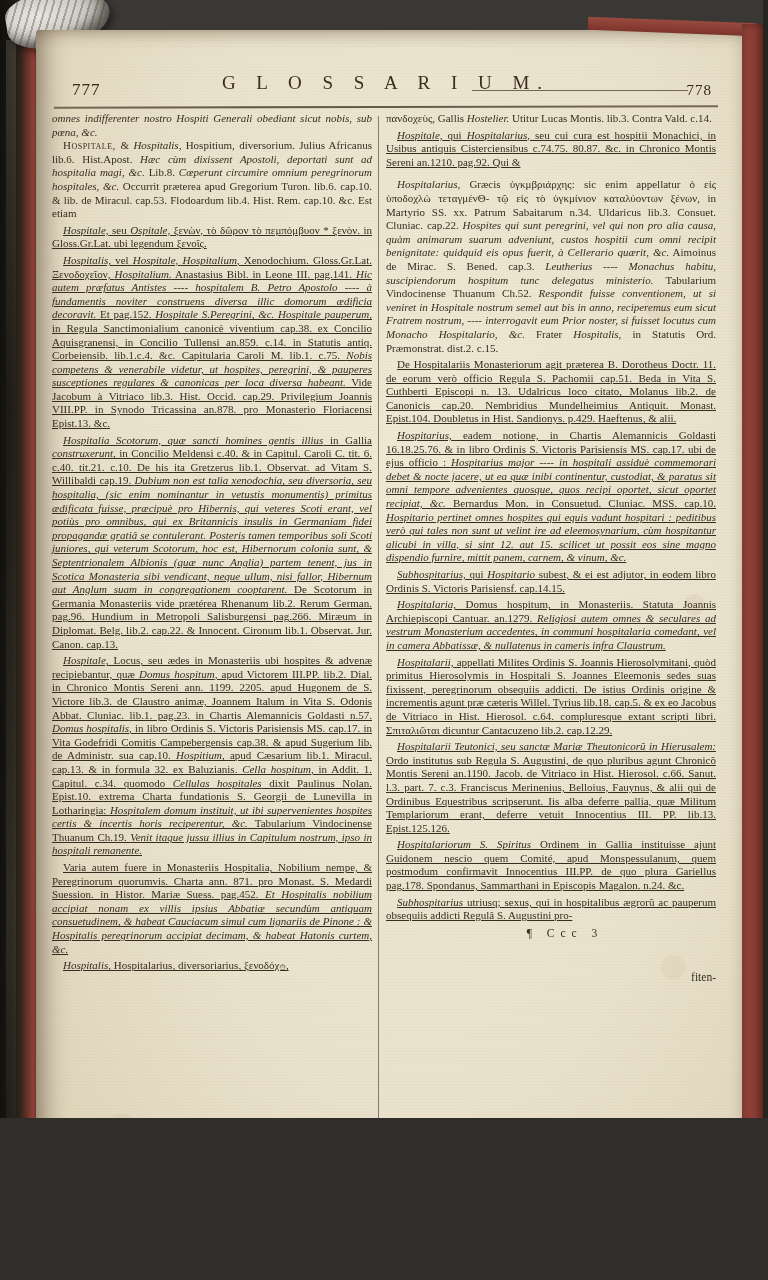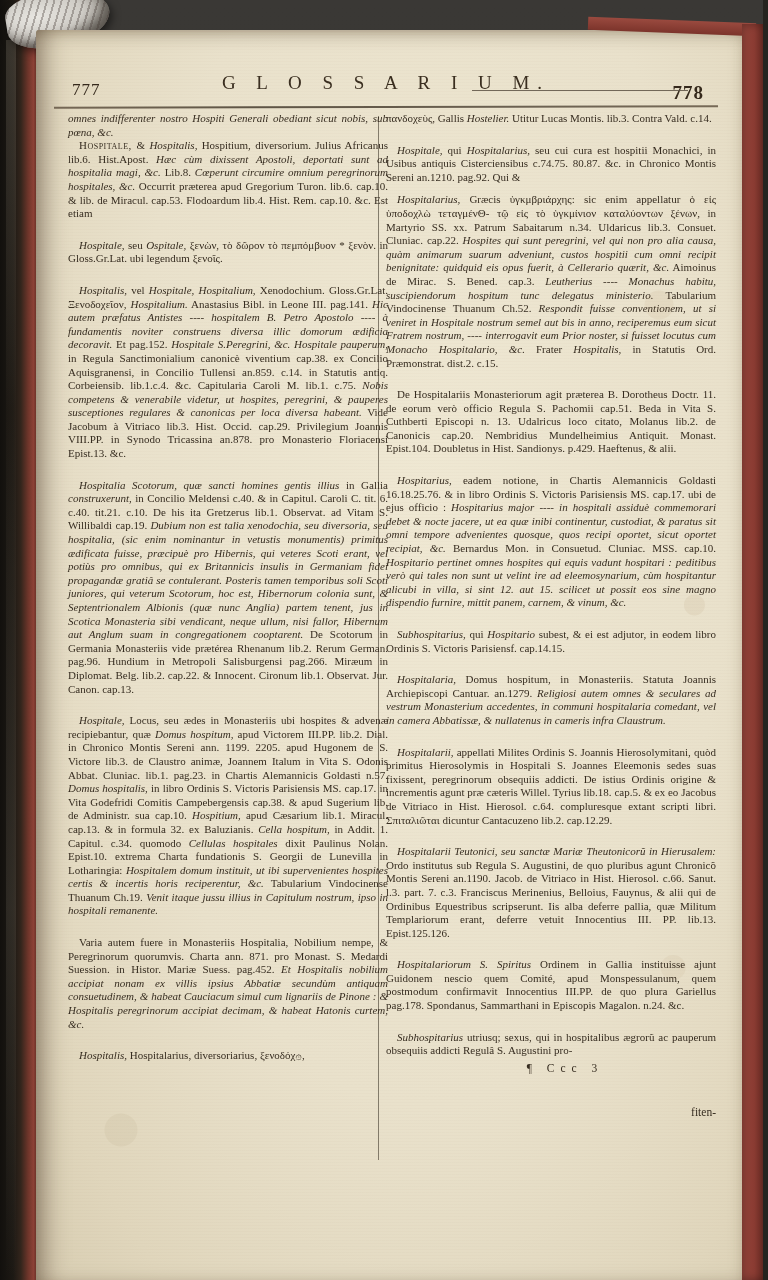--- a/index.html
+++ b/index.html
@@ -1,16 +1,16 @@
 <!DOCTYPE html>
 <html><head>
 <meta charset="utf-8">
 <style>
   html,body{margin:0;padding:0;background:#2f2e2b;}
-  .shot{position:relative;width:768px;height:1280px;overflow:hidden;
+  .shot{position:relative;width:768px;height:1118px;overflow:hidden;
         background:linear-gradient(180deg,#3a3835 0%,#38362f 60%,#343229 100%);
         font-family:"Liberation Serif","DejaVu Serif",serif;}
 
   
   .binding{position:absolute;left:0;top:0;width:38px;height:1280px;
     background:linear-gradient(90deg,#12100d 0%,#1d1914 35%,#33251c 55%,#6e352a 74%,#8c4136 88%,#57271e 100%);}
   .binding-streak{position:absolute;left:6px;top:40px;width:10px;height:1240px;
     background:linear-gradient(180deg,rgba(200,190,170,.18),rgba(120,100,80,.05) 30%,rgba(200,190,170,.12) 70%,rgba(0,0,0,0));}
 
   
@@ -42,37 +42,37 @@
   .fore-edge{position:absolute;left:742px;top:24px;width:22px;height:1256px;
     background:linear-gradient(90deg,#96453b 0%,#8b3c33 55%,#6d2c24 100%);
     box-shadow:inset 0 0 10px rgba(0,0,0,.35);}
   .edge-dark{position:absolute;left:763px;top:0;width:5px;height:1280px;background:#26241f;}
   .top-edge{position:absolute;left:588px;top:20px;width:168px;height:13px;transform:rotate(2.2deg);
     background:linear-gradient(180deg,#9a4a3f,#7c342b);}
 
   
   .header{position:absolute;left:20px;top:42px;width:660px;height:34px;color:#35291c;}
   .folio-left{position:absolute;left:16px;top:8px;font-size:17px;letter-spacing:1px;}
-  .folio-right{position:absolute;right:12px;top:10px;font-size:19px;letter-spacing:1px;font-weight:bold;}
+  .folio-right{position:absolute;right:4px;top:10px;font-size:15px;letter-spacing:1px;}
   .running-title{position:absolute;left:0;right:0;top:0;text-align:center;
     font-size:19px;letter-spacing:8px;color:#3a2e20;}
   .rule-short{position:absolute;left:436px;top:60px;width:216px;height:1px;background:#5d5244;opacity:.85;}
   .rule-main{position:absolute;left:18px;top:76px;width:664px;height:2px;
     background:linear-gradient(90deg,#6a5c4a,#4e4436 30%,#5d5244 70%,#6a5c4a);opacity:.9;transform:rotate(-0.15deg);}
 
   
   .col{position:absolute;top:82px;color:#362c20;font-size:11px;line-height:13.6px;
        text-align:justify;text-justify:inter-word;}
-  .col-left{left:32px;width:320px;}
+  .col-left{left:16px;width:320px;}
   .col-right{left:350px;width:330px;}
   .divider{position:absolute;left:342px;top:86px;width:1px;height:1044px;background:#4c4335;opacity:.65;}
 
   .par{margin:0;text-indent:11px;}
   .noindent{text-indent:0;}
-  .g1{margin-top:18px;}
+  .g1{margin-top:3px;text-decoration:underline;}
   .g2{margin-top:9px;}
   .it{font-style:italic;}
   .sc{font-variant:small-caps;letter-spacing:.5px;}
 
   
   .sigrow{display:grid;grid-template-columns:1fr auto 1fr;margin-top:4px;font-size:11.5px;}
   .sig{grid-column:2;letter-spacing:6px;margin-left:28px;}
   .catch{justify-self:end;font-style:normal;margin-top:44px;}
 </style>
 </head>

